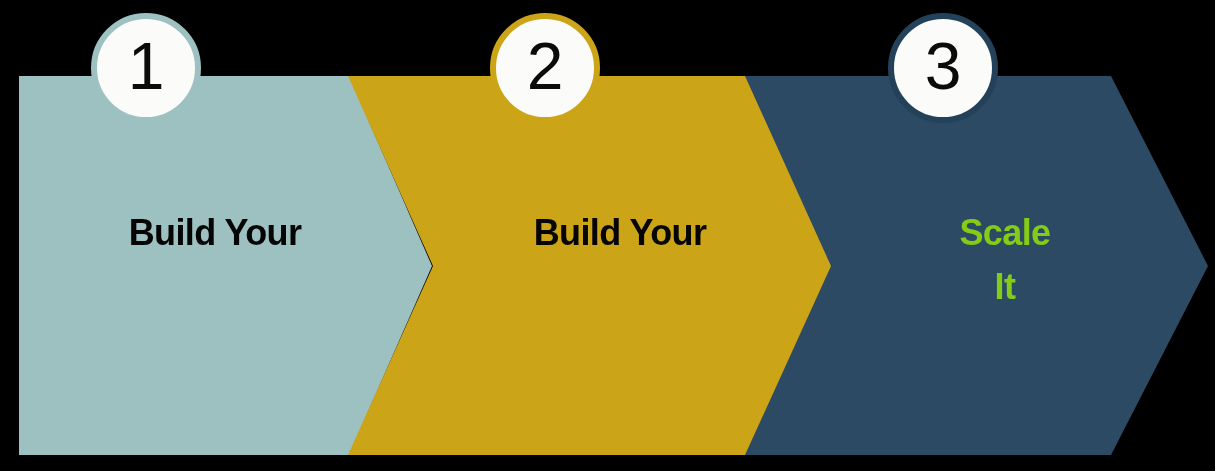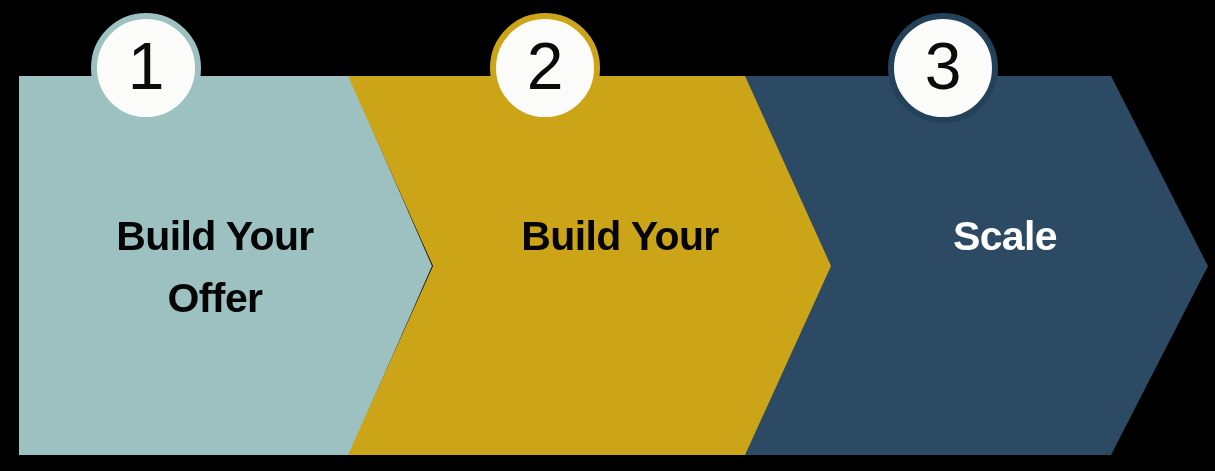--- a/index.html
+++ b/index.html
@@ -32,21 +32,21 @@
     left: 0;
     width: 1215px;
     height: 471px;
     pointer-events: auto;
   }
   .step-label {
     position: absolute;
     text-align: center;
     font-family: "Liberation Sans", sans-serif;
     font-weight: bold;
-    font-size: 41px;
+    font-size: 36px;
     line-height: 1.5;
     letter-spacing: -0.6px;
     color: #050505;
     pointer-events: auto;
     user-select: none;
   }
   .step-label .lbl-line {
     display: block;
     white-space: nowrap;
   }
@@ -87,21 +87,20 @@
 <body>
 
 <div id="stage" style="background: rgb(0, 0, 0);">
 
   <div class="step">
     <svg class="step-shape" viewBox="0 0 1215 471" xmlns="http://www.w3.org/2000/svg">
       <polygon id="poly-1" points="19,76 349,76 432,266 349,455 19,455" fill="#9CC1C0"></polygon>
     </svg>
     <div class="step-label" id="label-1" style="color: rgb(5, 5, 5);">
       <span class="lbl-line">Build Your</span>
-      <span class="lbl-line">Offer</span>
     </div>
     <div class="badge" id="badge-1" style="border-color: rgb(156, 193, 192); background: rgb(251, 251, 249);">
       <span class="badge-num">1</span>
     </div>
   </div>
 
   <div class="step">
     <svg class="step-shape" viewBox="0 0 1215 471" xmlns="http://www.w3.org/2000/svg">
       <polygon id="poly-2" points="348,76 747,76 832,266 747,455 348,455 433,266" fill="#CCA417"></polygon>
     </svg>
@@ -110,21 +109,22 @@
     </div>
     <div class="badge" id="badge-2" style="border-color: rgb(204, 164, 23); background: rgb(251, 251, 249);">
       <span class="badge-num">2</span>
     </div>
   </div>
 
   <div class="step">
     <svg class="step-shape" viewBox="0 0 1215 471" xmlns="http://www.w3.org/2000/svg">
       <polygon id="poly-3" points="745,76 1111,76 1208,266 1111,455 745,455 831,266" fill="#2C4A63"></polygon>
     </svg>
-    <div class="step-label" id="label-3" style="color: #ffffff;">
+    <div class="step-label" id="label-3" style="color: #84cc16;">
       <span class="lbl-line">Scale</span>
+      <span class="lbl-line">It</span>
     </div>
     <div class="badge" id="badge-3" style="border-color: rgb(35, 66, 89); background: rgb(251, 251, 249);">
       <span class="badge-num">3</span>
     </div>
   </div>
 
 </div>
 
 </body></html>

